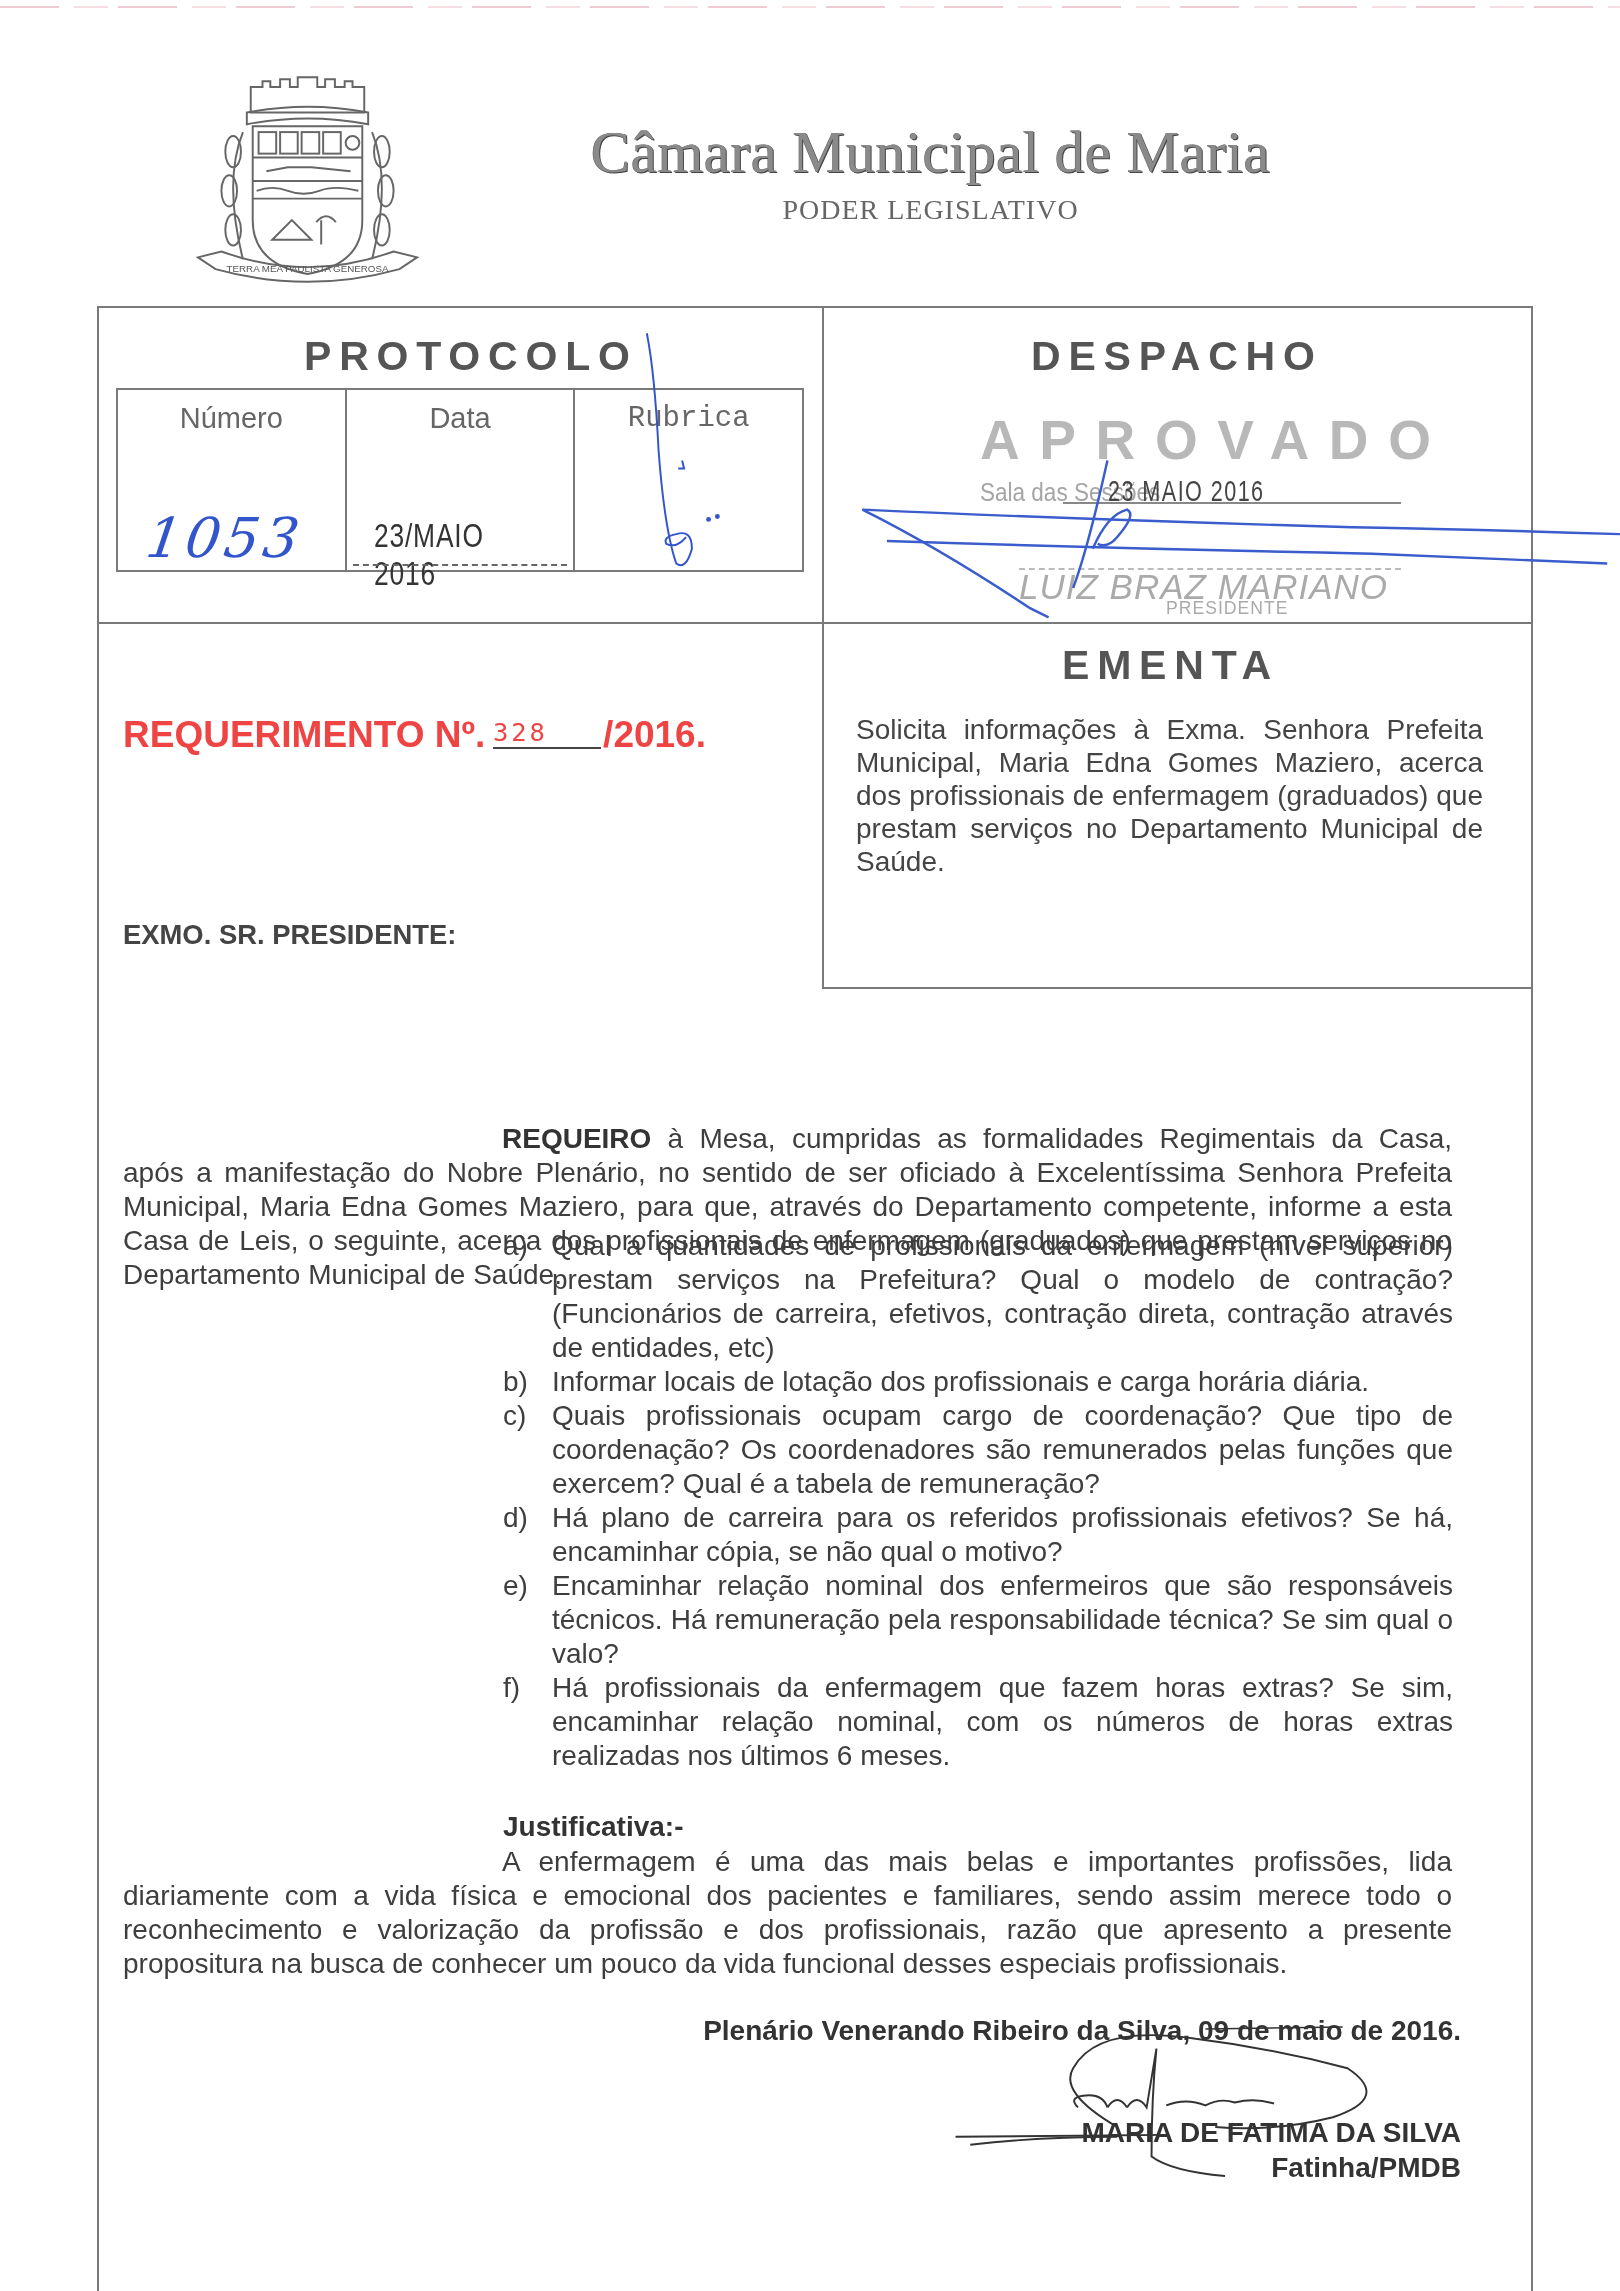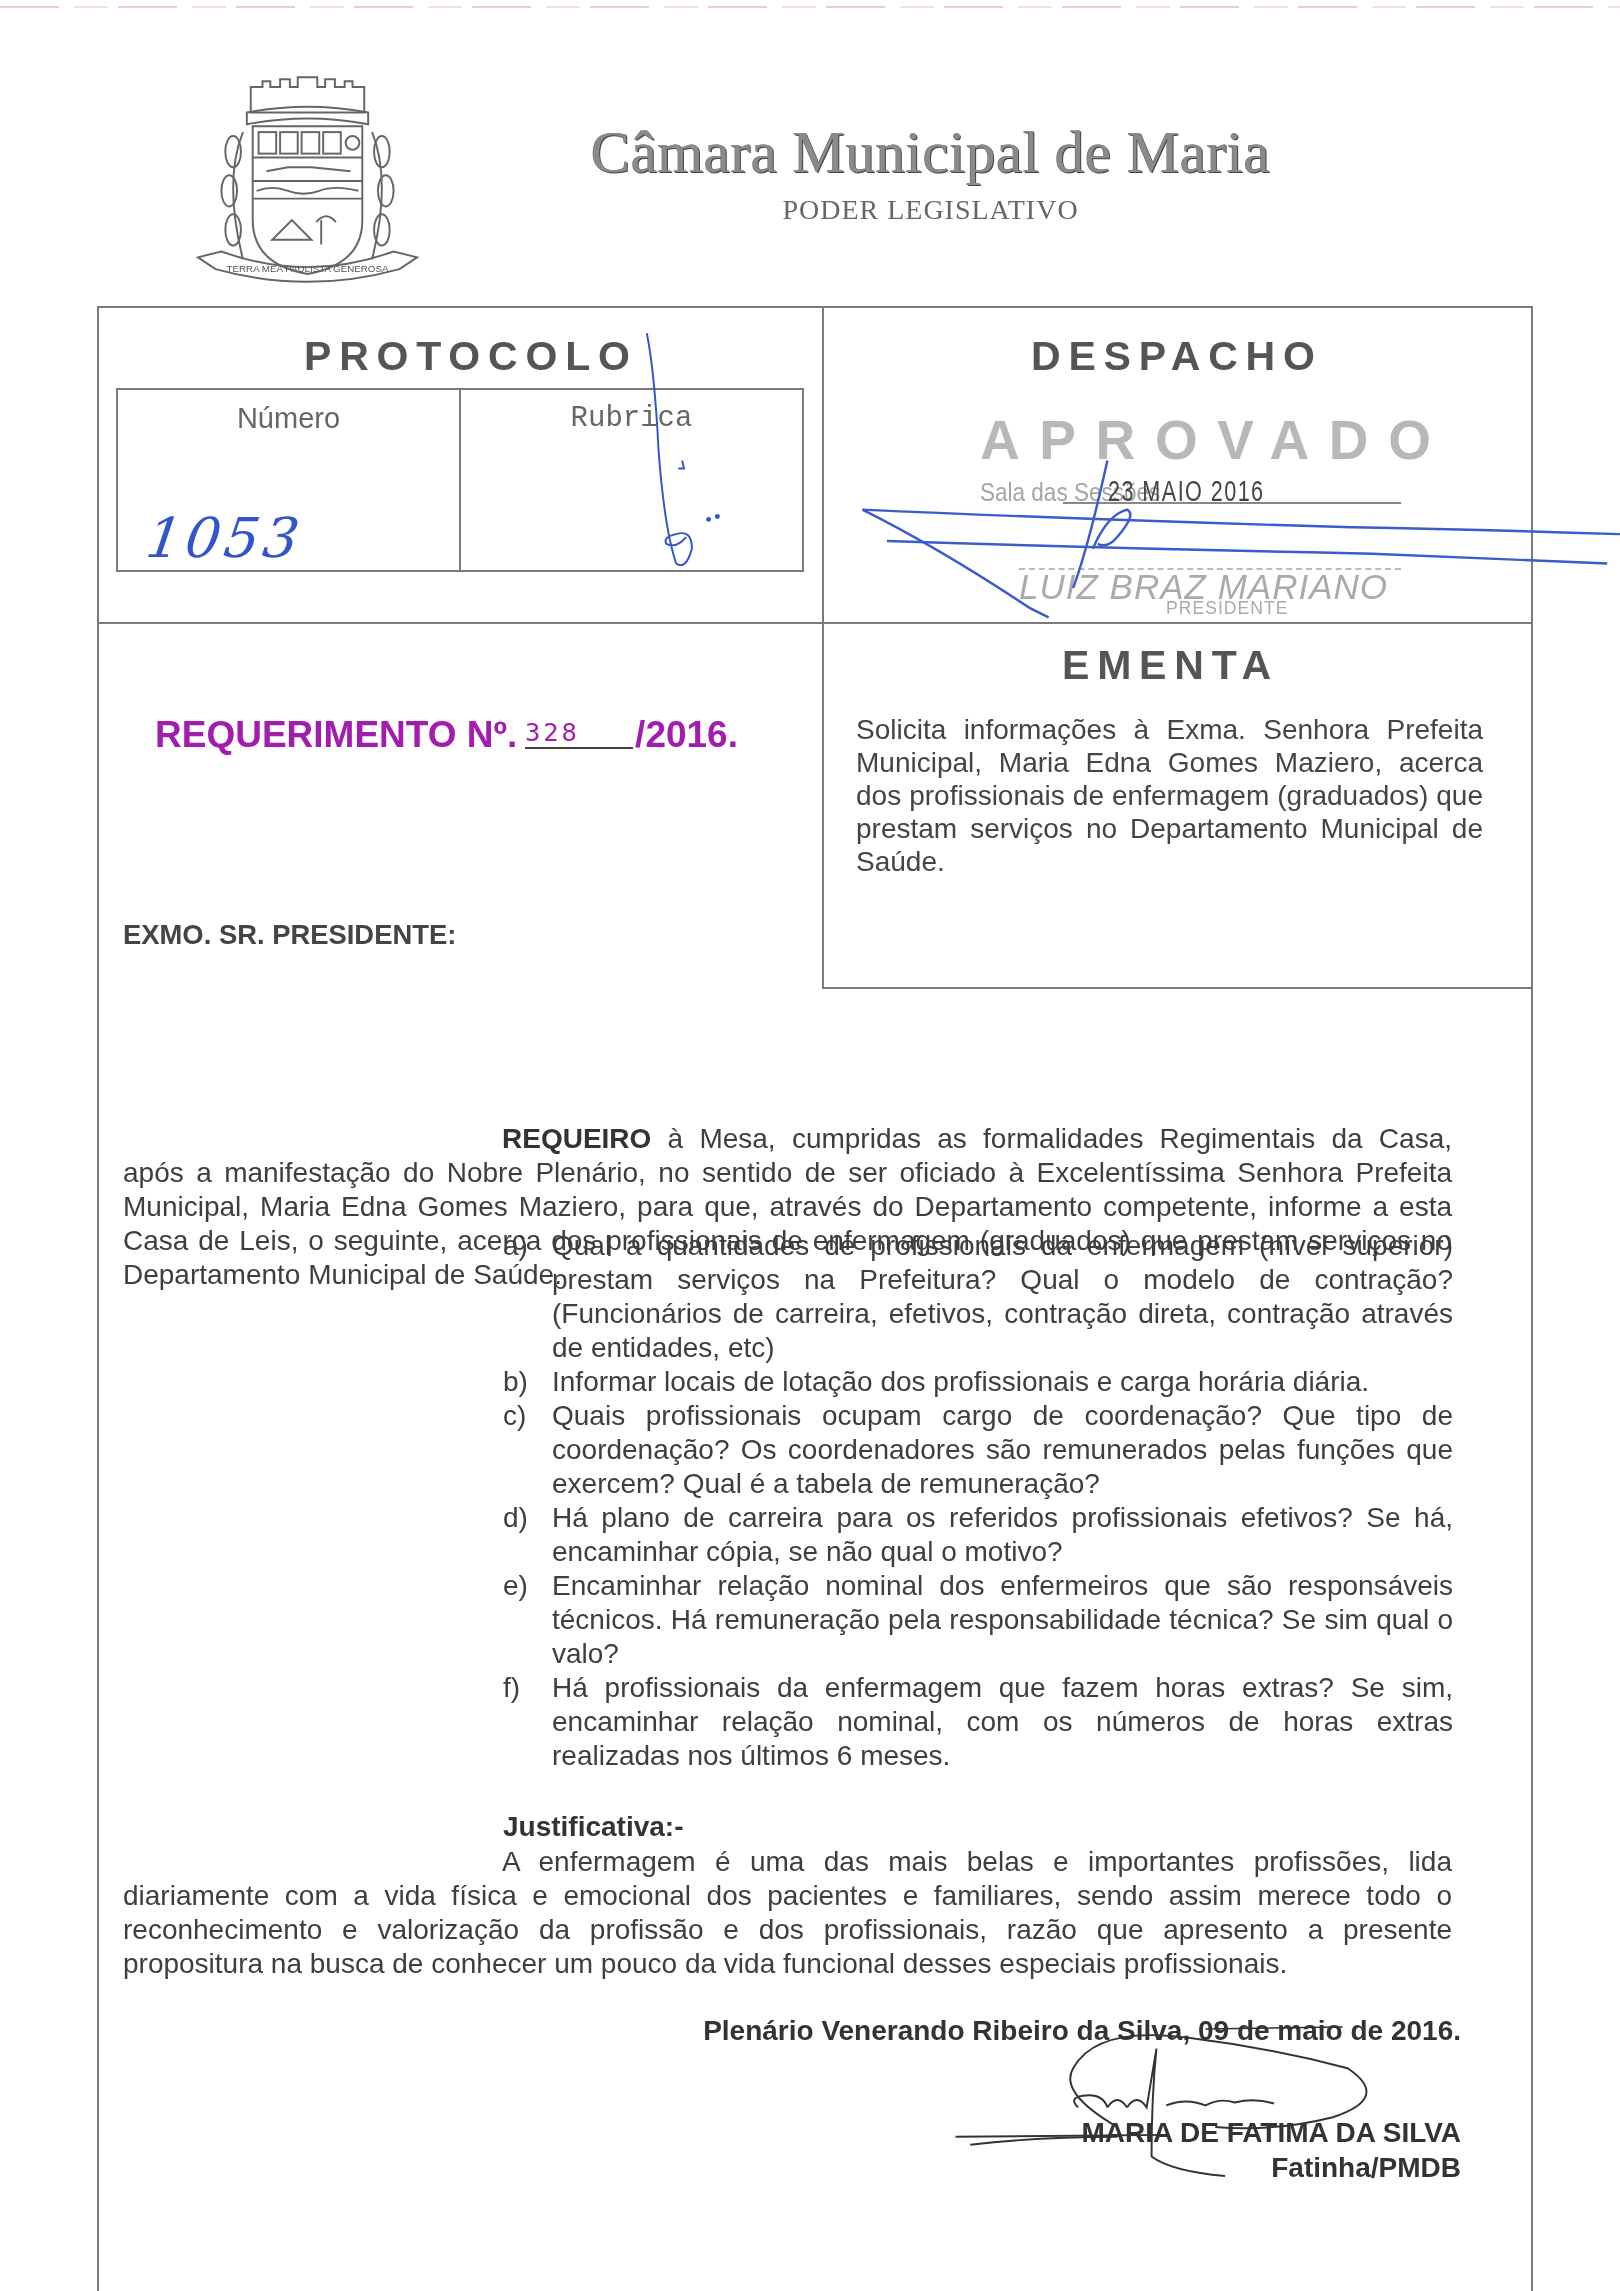--- a/index.html
+++ b/index.html
@@ -51,21 +51,21 @@
     .sala-date { position: absolute; left: 1108px; top: 474px; font-size: 30px; color: #444;
                  transform: scaleX(0.72); transform-origin: left; letter-spacing: 2px; }
     .sala-line { position: absolute; left: 1063px; top: 502px; width: 338px; height: 0; border-top: 2px solid #888; }
     .pres-line { position: absolute; left: 1019px; top: 568px; width: 382px; height: 0; border-top: 2px dashed #bbb; }
     .pres-name { position: absolute; left: 1019px; top: 567px; font-size: 35px; font-style: italic; color: #aaa;
                  letter-spacing: 1px; }
     .pres-role { position: absolute; left: 1166px; top: 598px; font-size: 17.6px; color: #aaa; letter-spacing: 1px; }
     .despacho-sig { position: absolute; left: 0; top: 0; pointer-events: none; }
 
     
-    .req-title { position: absolute; left: 123px; top: 714px; font-weight: bold; font-size: 37px; color: #a21caf; margin-left: 32px; }
+    .req-title { position: absolute; left: 123px; top: 714px; font-weight: bold; font-size: 37px; color: #ef4444; }
     .req-num { display: inline-block; min-width: 108px; border-bottom: 2.9px solid #444; text-align: left;
                font-weight: normal; font-family: "DejaVu Sans Mono", monospace; font-size: 25.5px; letter-spacing: 2.9px;
                margin: 0 2px 0 7.8px; padding-left: 0; position: relative; top: -5.9px; }
     .exmo { position: absolute; left: 123px; top: 919px; font-weight: bold; font-size: 27.4px; color: #444; }
 
     
     .ementa-title { left: 1062px; top: 642px; }
     .ementa-text { position: absolute; left: 856px; top: 713px; width: 627px; font-size: 28px; line-height: 33px;
                    text-align: justify; color: #444; }
 
@@ -136,20 +136,25 @@
 <div class="line frame-right"></div>
 <div class="line frame-mid"></div>
 <div class="line col-div"></div>
 <div class="line ementa-bottom"></div>
 
 <div class="section-title protocolo-title">PROTOCOLO</div>
 <div class="proto-table">
   <div class="proto-cell">
     <div class="proto-head">Número</div>
     <div class="proto-num">1053</div>
+  </div>
+  <div class="proto-cell">
+    <div class="proto-head">Data</div>
+    <div class="proto-date">23/MAIO 2016</div>
+    <div class="proto-date-line"></div>
   </div>
   <div class="proto-cell">
     <div class="proto-head">Rubrica</div>
   </div>
 </div>
 <svg class="rubrica-svg" width="1620" height="686" viewBox="0 0 1653 700">
   <g fill="none" stroke="#3355cc" stroke-width="2">
     <path d="M660 340 Q668 380 672 460 Q678 540 690 575 Q700 582 706 560 Q706 540 690 545 Q676 548 680 555 Q690 560 700 548"></path>
     <path d="M696 470 L698 478 L692 478"></path>
     <circle cx="723" cy="530" r="1.5" fill="#3355cc"></circle>

